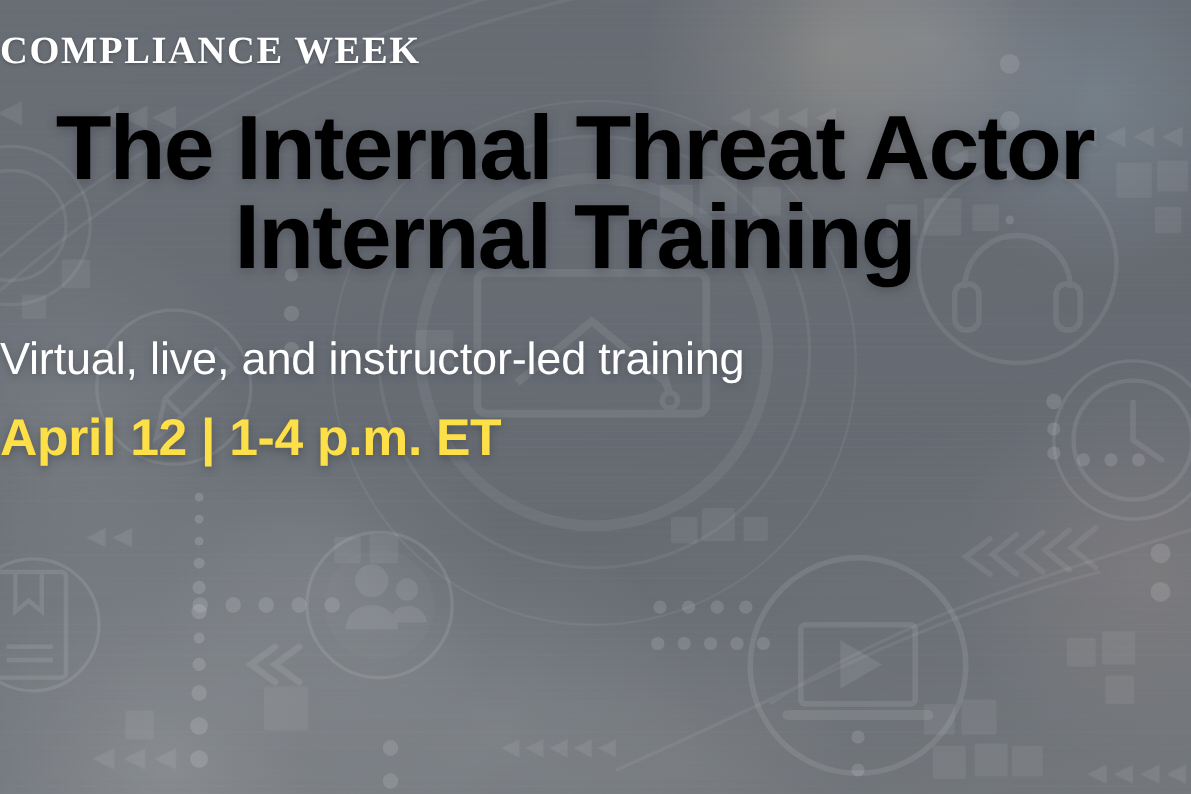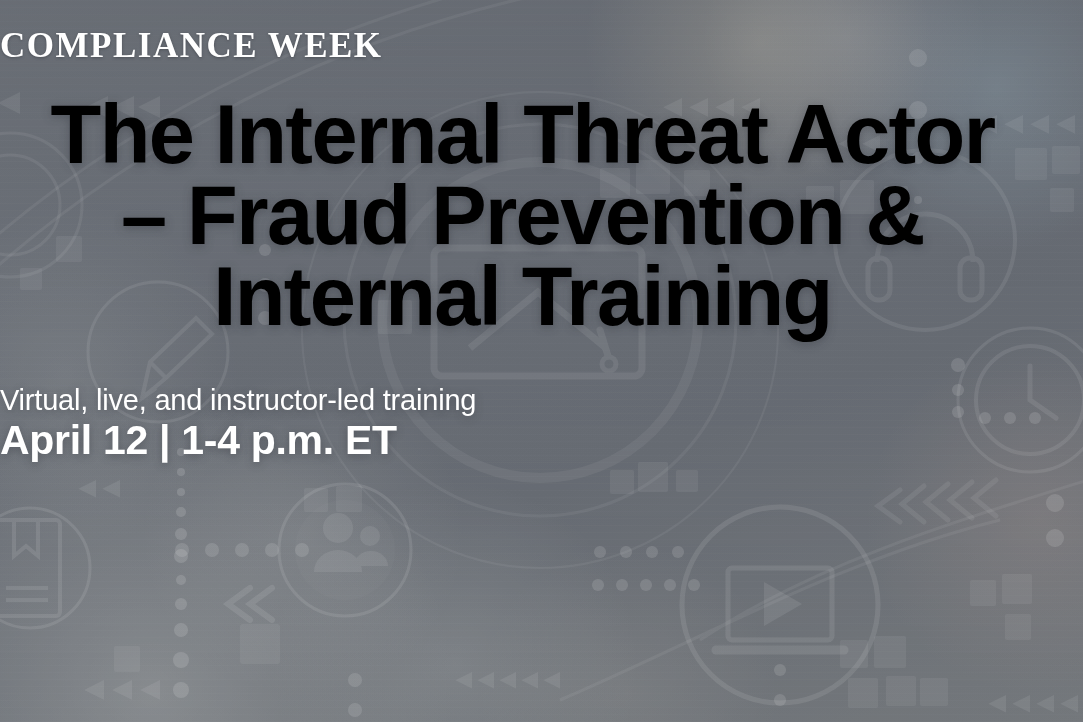--- a/index.html
+++ b/index.html
@@ -86,33 +86,34 @@
     font-size:83px;
     line-height:.975;
     letter-spacing:-1.6px;
     color:#000000;
     text-shadow:0 2px 10px rgba(45,48,54,.38);
   }
   .headline .hl-line { display:block; }
 
   .subtitle {
     margin-top:46px;
-    font-size:29px;
+    font-size:41px;
     font-weight:400;
     letter-spacing:-0.2px;
     color:#ffffff;
     text-shadow:0 2px 8px rgba(45,48,54,.40);
     white-space:nowrap;
   }
 
   .dateline {
-    font-size:41px;
+    margin-top:20px;
+    font-size:47px;
     font-weight:700;
     letter-spacing:-0.3px;
-    color:#ffffff;
+    color:#fde047;
     text-shadow:0 2px 8px rgba(45,48,54,.42);
     white-space:nowrap;
   }
 </style>
 </head>
 <body>
 
 <div id="banner">
 
   <div class="bg-base"></div>
@@ -369,21 +370,20 @@
   </div>
 
   <div class="scrim"></div>
 
   <div class="content">
 
     <div class="logo">COMPLIANCE WEEK</div>
 
     <h1 class="headline">
       <span class="hl-line">The Internal Threat Actor</span>
-      <span class="hl-line">– Fraud Prevention &amp;</span>
       <span class="hl-line">Internal Training</span>
     </h1>
 
     <div class="subtitle">Virtual, live, and instructor-led training</div>
 
     <div class="dateline">April 12 | 1-4 p.m. ET</div>
 
   </div>
 </div>
 

